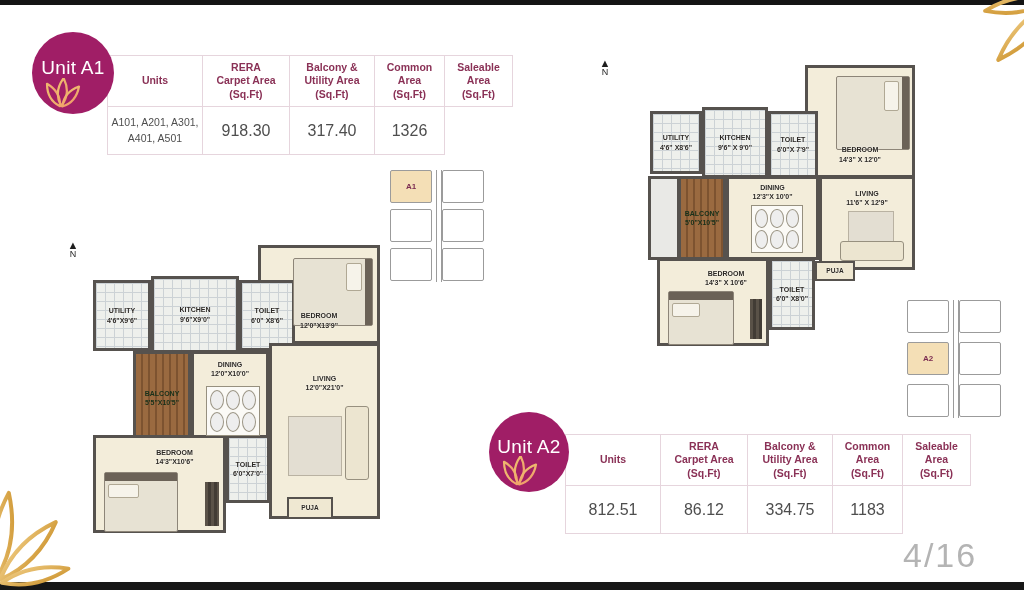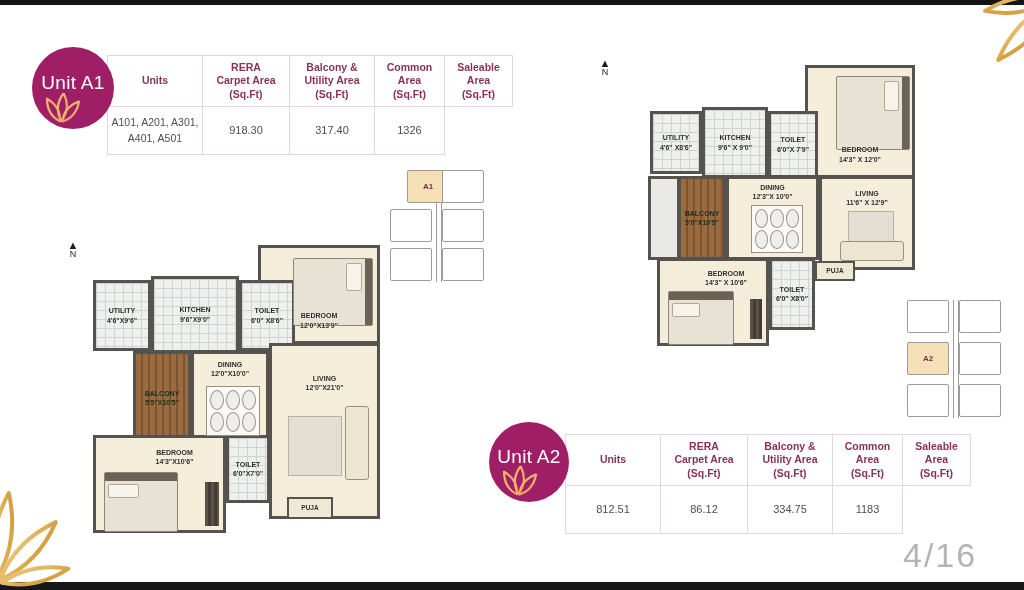--- a/index.html
+++ b/index.html
@@ -16,21 +16,21 @@
     display:flex;align-items:center;justify-content:center;z-index:3;}
   .badge .blabel{font-size:19px;letter-spacing:.3px;margin-top:-10px;}
   .badge svg{position:absolute;left:9px;bottom:6px;}
 
   
   .utable{position:absolute;background:#fff;border-top:1px solid #e6d5dd;border-left:1px solid #e6d5dd;
     display:grid;grid-template-columns:95px 87px 85px 70px 68px;z-index:2;}
   .utable .th,.utable .td{border-right:1px solid #e6d5dd;border-bottom:1px solid #e6d5dd;
     display:flex;align-items:center;justify-content:center;text-align:center;white-space:pre-line;}
   .utable .th{color:#8a3156;font-size:10.5px;line-height:1.3;height:50px;font-weight:bold;}
-  .utable .td{color:#4e4e4e;font-size:11px;height:47px;line-height:1.45;}
+  .utable .td{color:#4e4e4e;font-size:16px;height:47px;line-height:1.45;}
 
   
   .plan{position:absolute;}
   .room{position:absolute;background:#f3edda;border:3px solid #56524e;box-sizing:border-box;
     display:flex;align-items:center;justify-content:center;}
   .room.tile{background-color:#eef0ec;
     background-image:linear-gradient(#ccd2d5 1px,transparent 1px),linear-gradient(90deg,#ccd2d5 1px,transparent 1px);
     background-size:9px 9px;}
   .room.wood{background:repeating-linear-gradient(90deg,#9a6a40 0 5px,#7d5330 5px 7px);}
   .room.plain{background:#e9e9e6;}
@@ -95,21 +95,21 @@
       </linearGradient>
     </defs>
   <g transform="translate(12,112)" fill="none" stroke="url(#g2)" stroke-width="4" stroke-linejoin="round">
     <path transform="rotate(152)" d="M0 6 Q16 44 0 86 Q-16 44 0 6 Z"></path>
     <path transform="rotate(188)" d="M0 6 Q17 46 0 92 Q-17 46 0 6 Z"></path>
     <path transform="rotate(224)" d="M0 6 Q16 44 0 86 Q-16 44 0 6 Z"></path>
     <path transform="rotate(258)" d="M0 6 Q14 38 0 74 Q-14 38 0 6 Z"></path>
   </g>
 </svg>
 
-<div class="badge" style="left:32px;top:47px;width:82px;height:82px;">
+<div class="badge" style="left:32px;top:32px;width:82px;height:82px;">
   <span class="blabel">Unit A1</span>
   <svg width="44" height="30" viewBox="0 0 44 30">
     <defs>
         <linearGradient id="g3" x1="0" y1="0" x2="1" y2="1">
       <stop offset="0" stop-color="#f09a6a"></stop>
           <stop offset="1" stop-color="#eec06f"></stop>
         </linearGradient>
       </defs>
     <g fill="none" stroke="url(#g3)" stroke-width="2.2" stroke-linejoin="round" transform="translate(20,30)">
       <path transform="rotate(150)" d="M0 2 Q8 14 0 28 Q-8 14 0 2 Z"></path>
@@ -201,21 +201,21 @@
     <span class="rlabel">TOILET
 6'0"X7'0"</span>
   </div>
   <div class="niche" style="left:199px;top:257px;width:46px;height:22px;">
     <span class="rlabel">PUJA</span>
   </div>
 </div>
 
 <div class="keyplan" style="left:388px;top:168px;width:100px;height:118px;">
   <div class="kcorr" style="left:48px;top:2px;height:112px;"></div>
-  <div class="ku hl" style="left:19px;top:2px;text-align:center;">
+  <div class="ku hl" style="left:2px;top:2px;text-align:center;">
       <span>A1</span>
     </div>
   <div class="ku" style="left:54px;top:2px;"></div>
   <div class="ku" style="left:2px;top:41px;"></div>
   <div class="ku" style="left:54px;top:41px;"></div>
   <div class="ku" style="left:2px;top:80px;"></div>
   <div class="ku" style="left:54px;top:80px;"></div>
 </div>
 
 <div class="north" style="left:596px;top:58px;">
@@ -290,21 +290,21 @@
   <div class="ku" style="left:2px;top:2px;"></div>
   <div class="ku" style="left:54px;top:2px;"></div>
   <div class="ku hl" style="left:2px;top:44px;text-align:right;">
       <span>A2</span>
     </div>
   <div class="ku" style="left:54px;top:44px;"></div>
   <div class="ku" style="left:2px;top:86px;"></div>
   <div class="ku" style="left:54px;top:86px;"></div>
 </div>
 
-<div class="badge" style="left:489px;top:422px;width:80px;height:80px;">
+<div class="badge" style="left:489px;top:412px;width:80px;height:80px;">
   <span class="blabel">Unit A2</span>
   <svg width="44" height="30" viewBox="0 0 44 30">
     <defs>
         <linearGradient id="g4" x1="0" y1="0" x2="1" y2="1">
       <stop offset="0" stop-color="#f09a6a"></stop>
           <stop offset="1" stop-color="#eec06f"></stop>
         </linearGradient>
       </defs>
     <g fill="none" stroke="url(#g4)" stroke-width="2.2" stroke-linejoin="round" transform="translate(20,30)">
       <path transform="rotate(150)" d="M0 2 Q8 14 0 28 Q-8 14 0 2 Z"></path>

